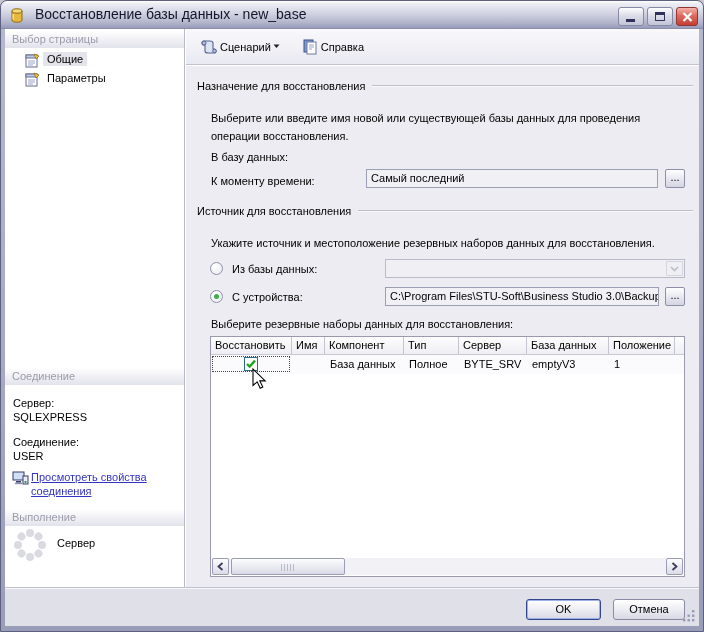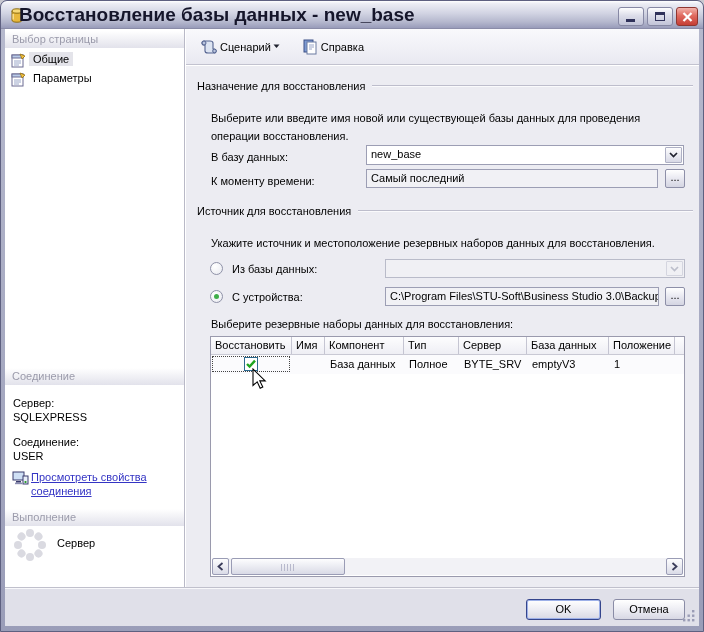--- a/index.html
+++ b/index.html
@@ -11,31 +11,31 @@
     border:1px solid #5e6080;border-radius:7px 7px 0 0;
     overflow:hidden;
   }
   
   .titlebar{
     position:absolute;left:0;top:0;width:100%;height:28px;
     background:linear-gradient(180deg,#ffffff 0%,#ecedf4 10%,#d2d4e3 45%,#b4b7cd 75%,#9success 100%);
     background:linear-gradient(180deg,#ffffff 0%,#ecedf4 10%,#d2d4e3 45%,#b4b7cd 78%,#999cba 100%);
     border-bottom:1px solid #8a8ca8;border-radius:6px 6px 0 0;
   }
-  .title-text{position:absolute;left:18px;top:0;line-height:27px;font-size:19px;font-weight:bold;color:#15152a;white-space:nowrap;}
+  .title-text{position:absolute;left:34px;top:0;line-height:27px;font-size:14px;font-weight:normal;color:#15152a;white-space:nowrap;}
   .tb-btn{position:absolute;top:6px;height:19px;border-radius:3px;border:1px solid #8688a4;
     background:linear-gradient(180deg,#fdfdfe,#dcdde9 45%,#c2c4d8);}
   .tb-btn.close{background:linear-gradient(180deg,#f2b3ab,#e06a5f 45%,#c53e35);border-color:#8f3630;}
   
   .client{position:absolute;left:4px;top:28px;right:4px;bottom:5px;background:#ffffff;}
   
   .sidebar{position:absolute;left:0;top:0;width:180px;height:560px;background:#ffffff;border-right:1px solid #b9b9c7;}
   .sb-h{position:absolute;left:0;width:100%;height:17px;line-height:17px;padding-left:7px;
     color:#9b9bab;background:linear-gradient(180deg,#ffffff,#e2e2eb);}
-  .sb-item{position:absolute;left:0;width:100%;height:18px;cursor:default;}
+  .sb-item{position:absolute;left:14px;width:100%;height:18px;cursor:default;}
   .sb-item .lbl{position:absolute;left:24px;top:1px;padding:1px 4px;}
   .sb-item.sel .lbl{background:#e4e4ea;}
   .sb-text{position:absolute;left:8px;white-space:nowrap;}
   .sb-link{position:absolute;left:26px;width:140px;color:#3434c4;text-decoration:underline;line-height:14px;cursor:pointer;}
   
   .toolbar{position:absolute;left:181px;top:0;right:0;height:36px;
     background:linear-gradient(180deg,#f9f9fc,#e9e9f1);border-bottom:1px solid #c2c2cf;
     display:flex;align-items:center;padding-left:8px;gap:4px;}
   .tool-btn{display:flex;align-items:center;gap:2px;padding:3px 6px;border-radius:2px;cursor:default;}
   
@@ -197,28 +197,20 @@
 
     <div class="content">
 
       <div class="grp" style="left:11px;top:14px;width:496px;">
         <span>Назначение для восстановления</span>
         <span class="ln"></span>
       </div>
       <div class="para" style="left:25px;top:43px;width:455px;">Выберите или введите имя новой или существующей базы данных для проведения операции восстановления.</div>
 
       <span class="lbl" style="left:25px;top:85px;">В базу данных:</span>
-      <div class="combo" style="left:180px;top:79px;width:318px;height:20px;">
-        <span class="val">new_base</span>
-        <span class="drop">
-          <svg width="9" height="6" viewBox="0 0 9 6">
-            <path d="M1 1 L4.5 4.5 L8 1" stroke="#20222f" stroke-width="1.7" fill="none"></path>
-          </svg>
-        </span>
-      </div>
 
       <span class="lbl" style="left:25px;top:109px;">К моменту времени:</span>
       <div class="tbx" style="left:180px;top:103px;width:292px;height:19px;">Самый последний</div>
       <div class="mini-btn" style="left:479px;top:103px;width:20px;height:19px;">...</div>
 
       <div class="grp" style="left:11px;top:139px;width:496px;">
         <span>Источник для восстановления</span>
         <span class="ln"></span>
       </div>
       <div class="para" style="left:25px;top:168px;width:500px;">Укажите источник и местоположение резервных наборов данных для восстановления.</div>

